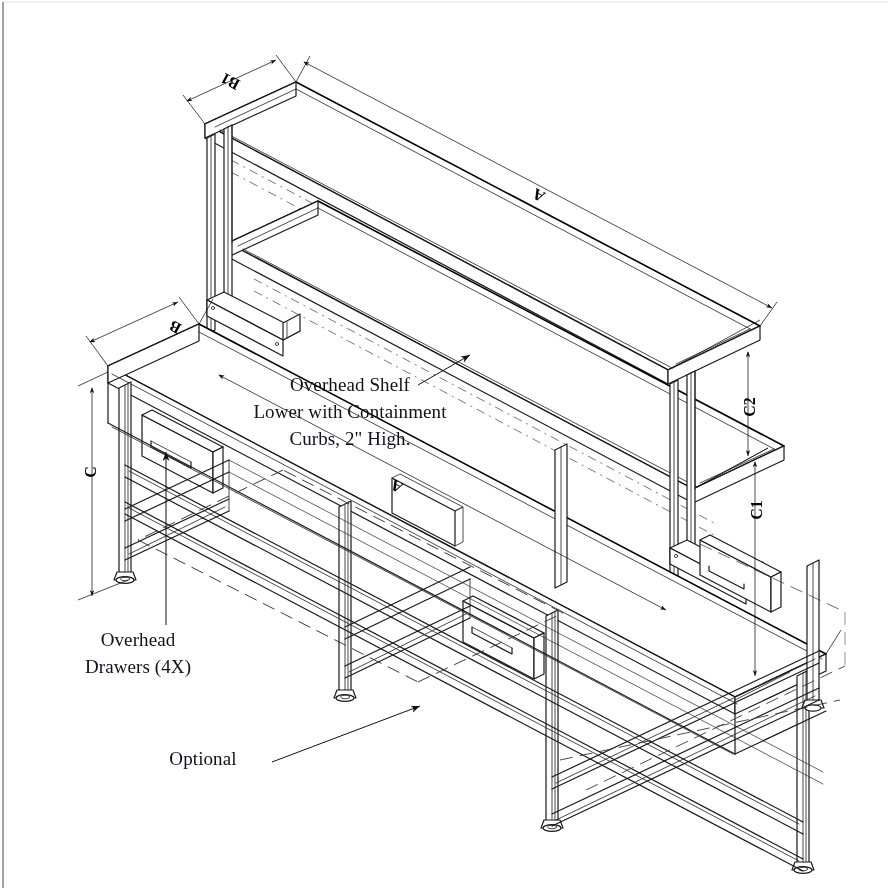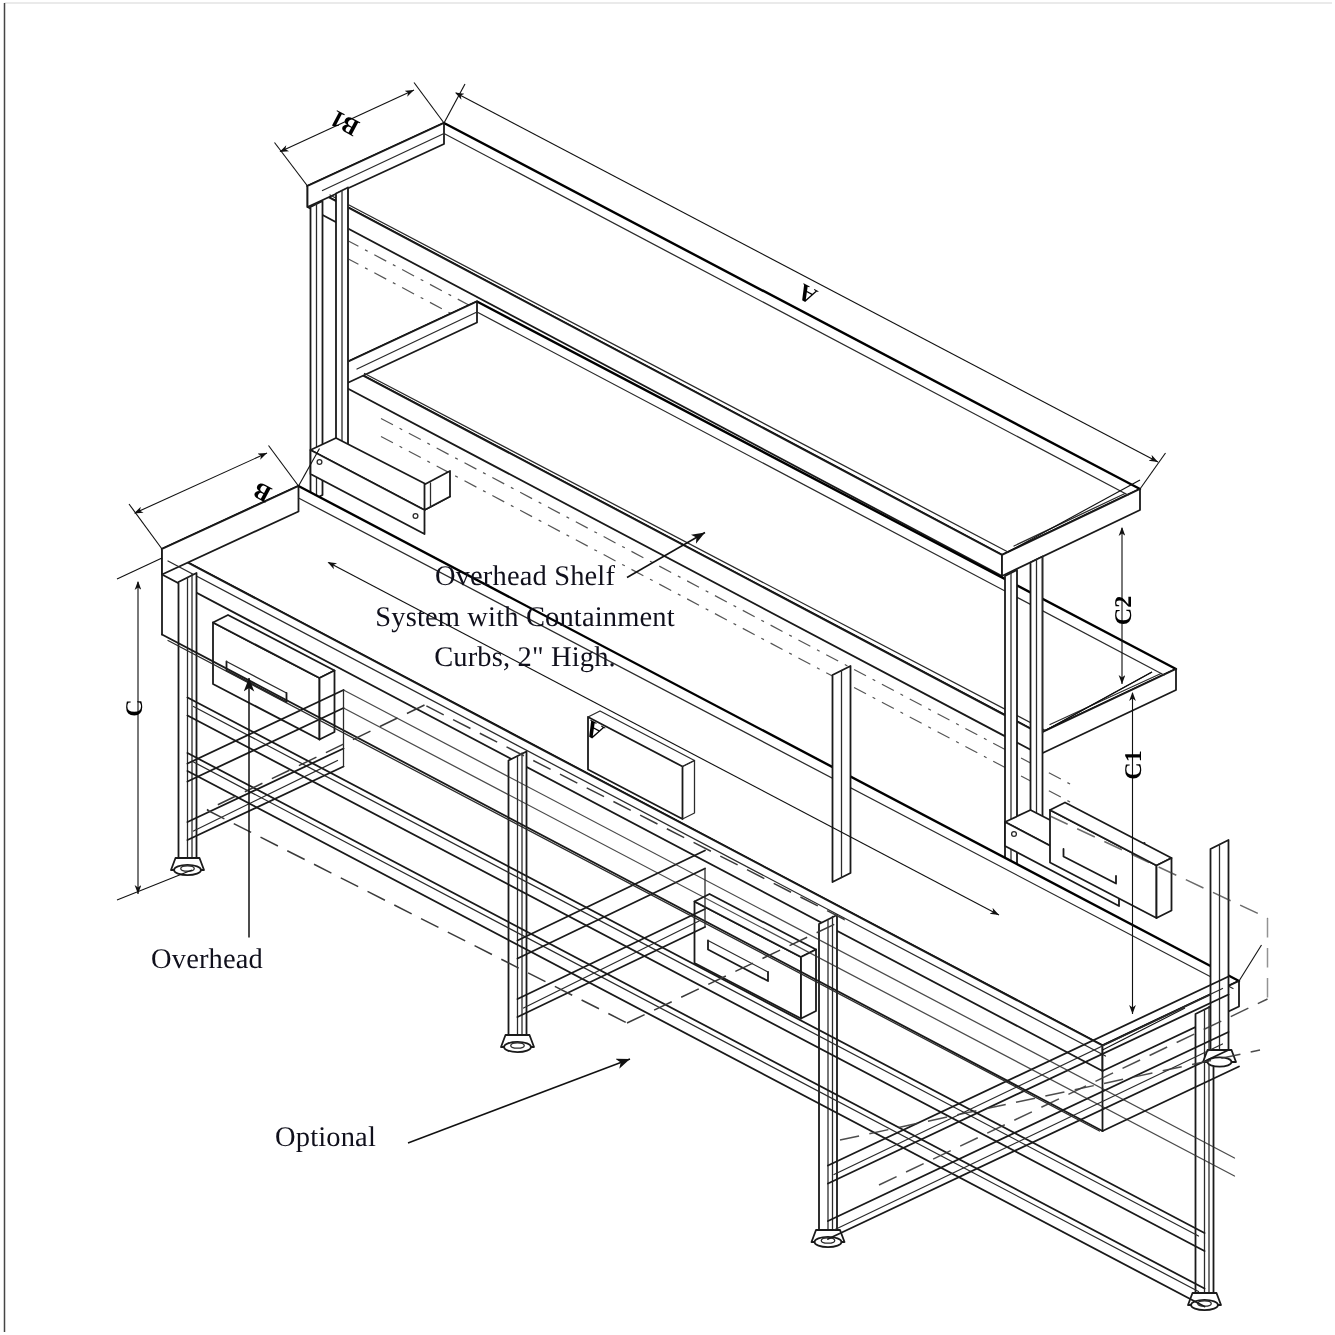--- a/index.html
+++ b/index.html
@@ -413,29 +413,30 @@
       <path class="lead" d="M166,625 L166,452" marker-end="url(#ar-big)"></path>
     </g>
 
     <g>
       <path class="lead" d="M272,762 L420,706" marker-end="url(#ar-big)"></path>
     </g>
   </svg>
 
   <div class="note-text note-center" style="left: 205px; top: 371px; width: 290px;">
     <div>Overhead Shelf</div>
-    <div>System with Containment</div>
+    <div>Lower with Containment</div>
     <div>Curbs, 2" High.</div>
   </div>
 
   <div class="note-text note-center" style="left: 38px; top: 626px; width: 200px;">
     <div>Overhead</div>
+    <div>Drawers (4X)</div>
   </div>
 
-  <div class="note-text note-center" style="left: 122px; top: 745px; width: 190px;">
+  <div class="note-text note-center" style="left: 108px; top: 745px; width: 190px;">
     <div>Optional</div>
   </div>
 
   <div class="dim-label" style="left: 221px; top: 72px; transform: rotate(-152deg); transform-origin: center;">B1</div>
 
   <div class="dim-label" style="left: 533px; top: 186px; transform: rotate(-152deg); transform-origin: center;">A</div>
 
   <div class="dim-label" style="left: 170px; top: 318px; transform: rotate(-152deg); transform-origin: center;">B</div>
 
   <div class="dim-label" style="left: 391px; top: 477px; transform: rotate(-152deg); transform-origin: center;">A</div>

